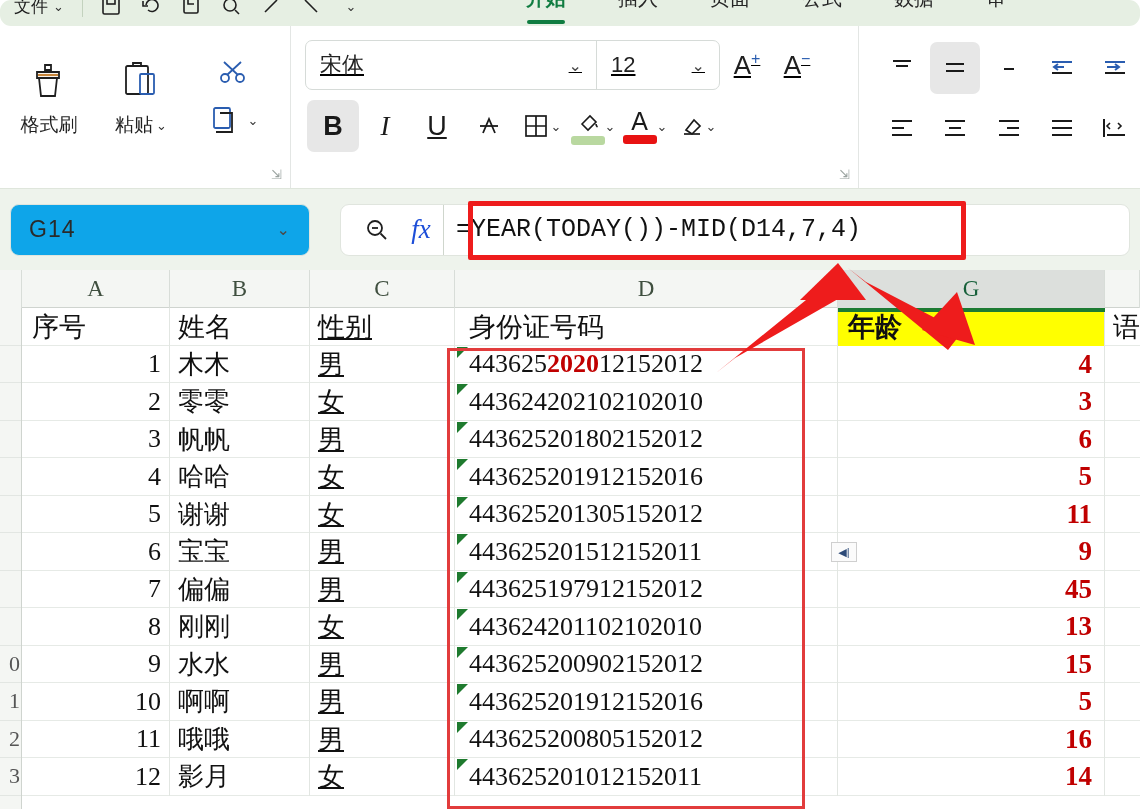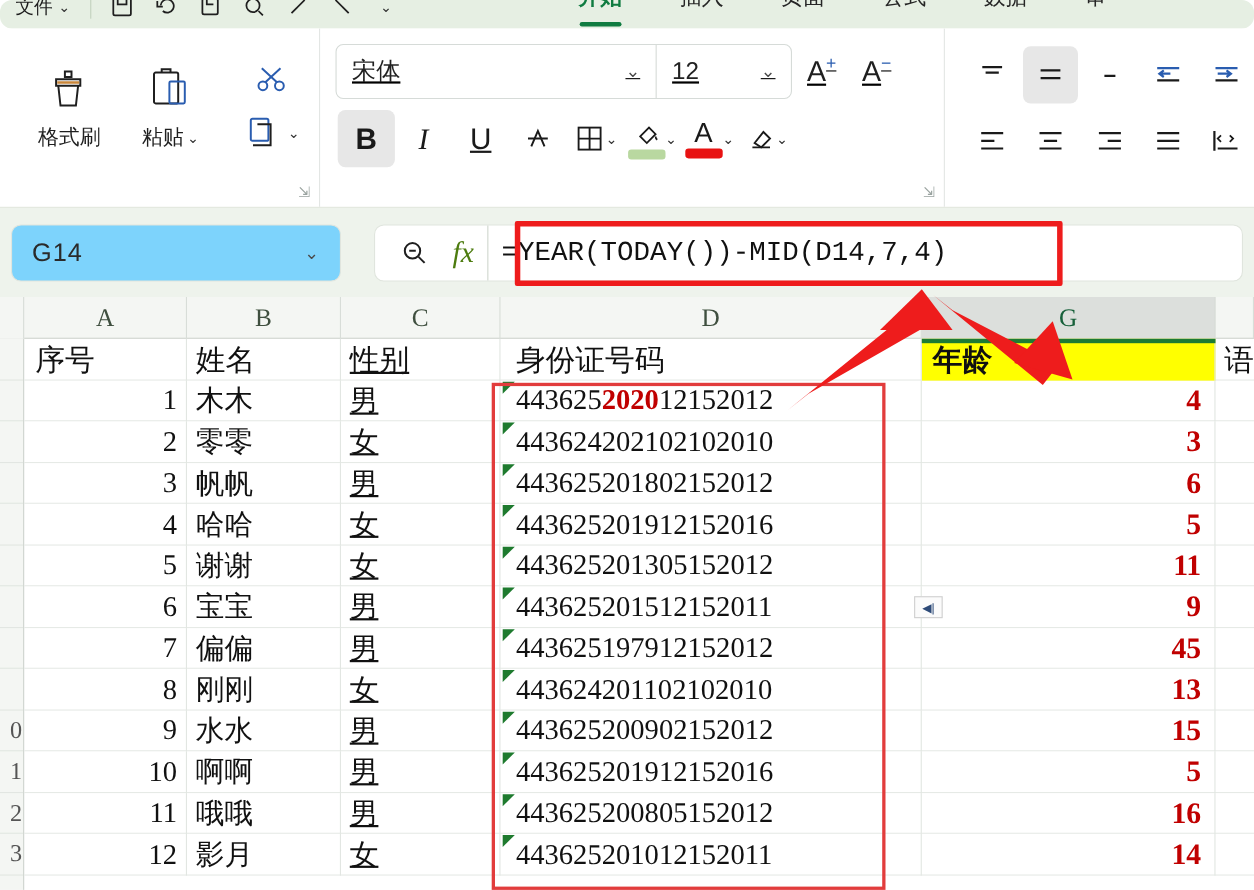--- a/index.html
+++ b/index.html
@@ -56,21 +56,21 @@
     border-bottom: 1px solid #dfe6dc;
     display: flex; align-items: stretch;
   }
   .rgroup { position: relative; display: flex; flex-direction: column; padding: 8px 0 0 0; }
   .rgroup + .rgroup { border-left: 1px solid #e3e6e4; }
   .rgroup .expander {
     position: absolute; right: 8px; bottom: 6px; font-size: 13px; color: #9aa3a0;
   }
 
   
-  .g-clip { width: 290px; padding-left: 27px; }
+  .g-clip { width: 290px; padding-left: 13px; }
   .clip-row { display: flex; align-items: flex-end; gap: 20px; padding-top: 10px; }
   .clip-item { display: flex; flex-direction: column; align-items: center; width: 72px; }
   .clip-item .ic { height: 56px; display: flex; align-items: center; justify-content: center; }
   .clip-item .lbl { font-size: 19px; color: #1f1f1f; margin-top: 2px; display: flex; align-items: center; gap: 3px; }
   .clip-small { display: flex; flex-direction: column; gap: 2px; align-items: center; width: 72px; }
   .clip-small .r1 { height: 56px; display: flex; align-items: center; justify-content: center; }
   .clip-small .r2 { display: flex; align-items: center; gap: 4px; }
   .caret { font-size: 13px; color: #333; }
 
   
@@ -116,33 +116,33 @@
   .abtn.on { background: #e7e7e7; }
 
   
   .fbar {
     position: absolute; top: 189px; left: 0; width: 1140px; height: 81px;
     background: #eef3ec;
     display: flex; align-items: center; padding: 0 6px;
   }
   .namebox {
     width: 300px; height: 52px; margin-left: 4px;
-    background: #7dd3fc; border: 1px solid #e0e5de; border-radius: 9px;
+    background: #0ea5e9; border: 1px solid #e0e5de; border-radius: 9px;
     display: flex; align-items: center; justify-content: space-between;
     padding: 0 18px;
     font-size: 23px; color: #2a2a2a; letter-spacing: 1px;
   }
   .fin {
     flex: 1; height: 52px; margin-left: 30px; margin-right: 4px;
     background: #fff; border: 1px solid #e0e5de; border-radius: 9px;
     display: flex; align-items: center; padding-left: 14px; position: relative;
   }
   .fin .zoomic { width: 44px; display: flex; align-items: center; justify-content: center; }
   .fin .fxic { width: 44px; display: flex; align-items: center; justify-content: center;
-    font-family: "Liberation Serif", serif; font-style: italic; font-size: 27px; color: #4d7c0f; }
+    font-family: "Liberation Serif", serif; font-style: italic; font-size: 27px; color: #1d4ed8; }
   .fin .ftext {
     flex: 1; height: 100%; display: flex; align-items: center;
     font-family: "Liberation Mono", monospace; font-size: 25px; color: #111;
     padding-left: 12px; border-left: 1px solid #cfd6cd; letter-spacing: 0px;
   }
   
   .fbox-red {
     position: absolute; left: 468px; top: 201px; width: 498px; height: 59px;
     border: 5px solid #ee1c1c; border-radius: 2px; pointer-events: none; z-index: 30;
   }

